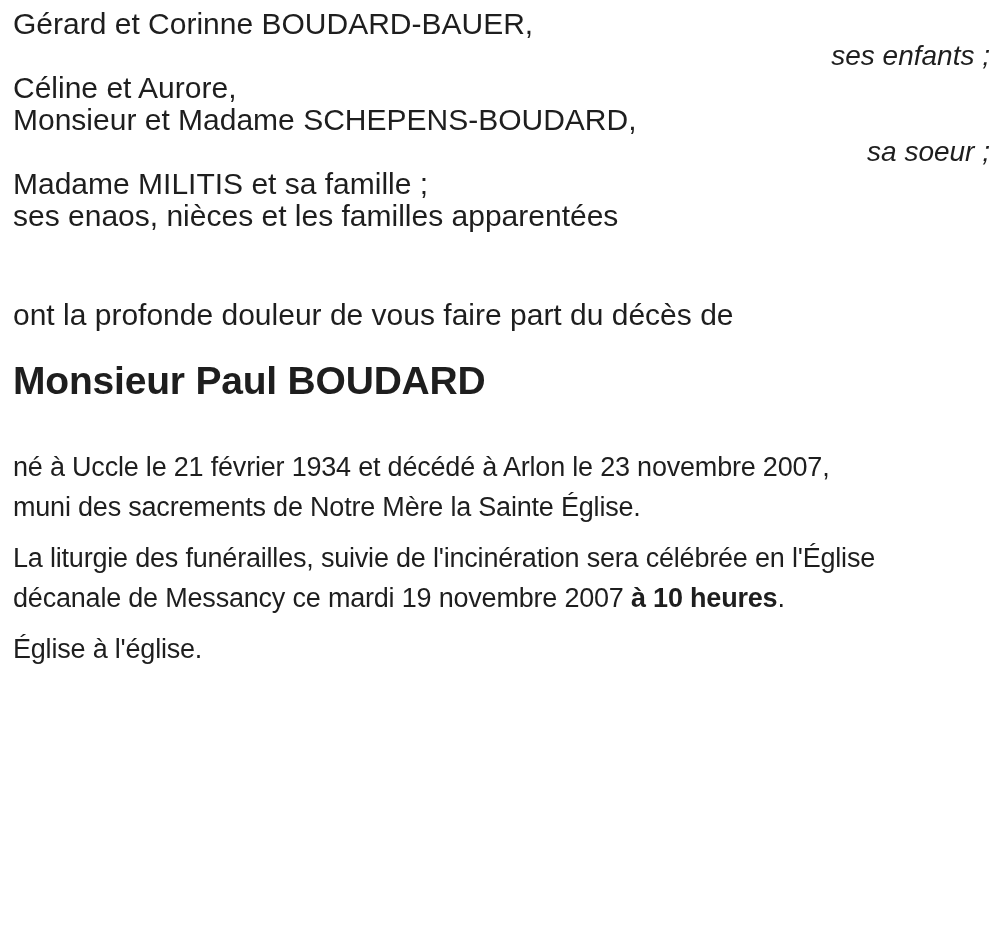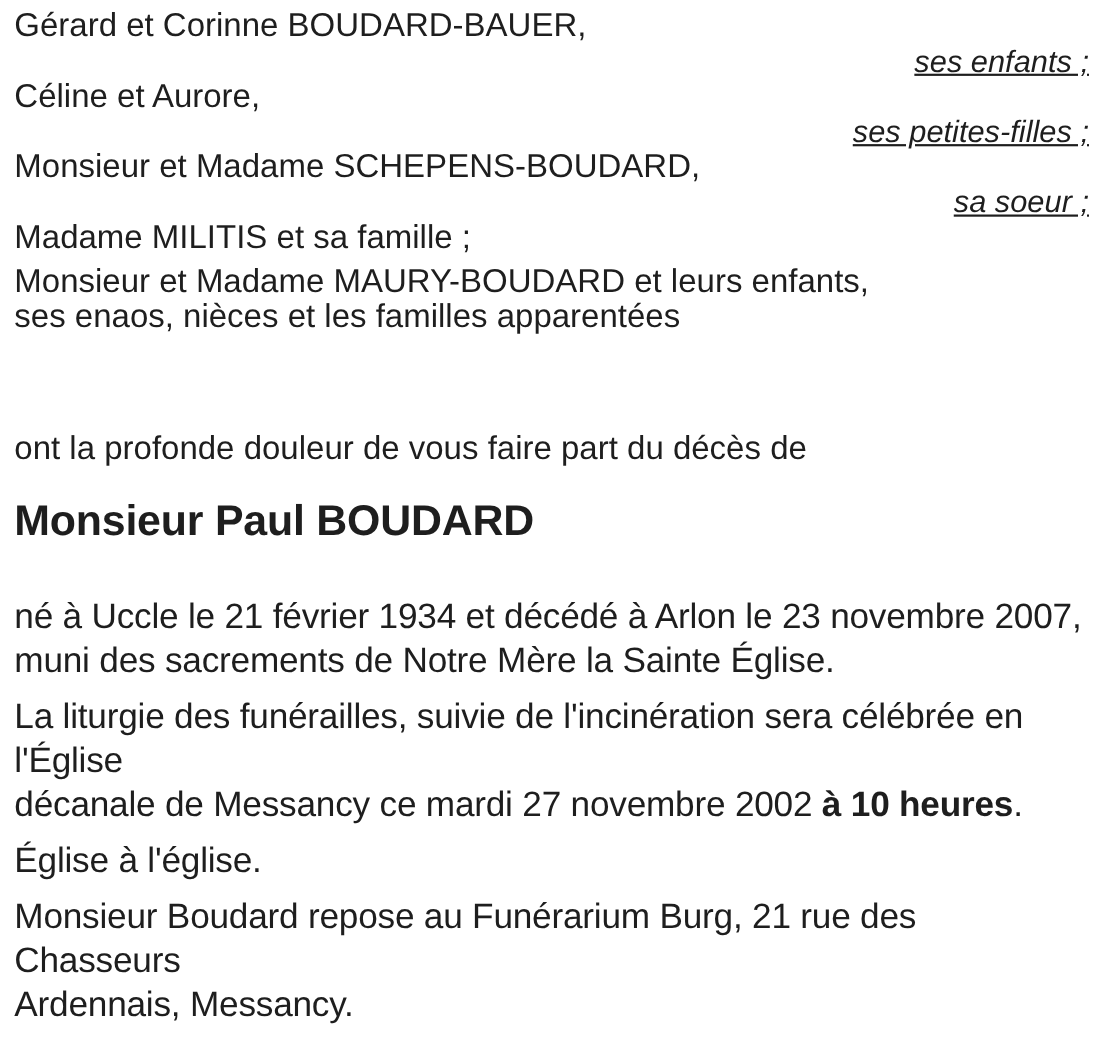--- a/index.html
+++ b/index.html
@@ -25,39 +25,38 @@
     line-height: 32px;
     text-align: left;
     white-space: pre-line;
   }
   .relatives .relation-line {
     font-size: 28px;
     line-height: 32px;
     font-style: italic;
     text-align: right;
     white-space: pre-line;
-    text-decoration: underline;
   }
   .relatives .gap-before {
     margin-top: 8px;
   }
   .announcement {
-    margin: 84px 0 0 0;
+    margin: 63px 0 0 0;
     font-size: 30px;
     line-height: 40px;
   }
   .deceased-name {
     margin: 22px 0 0 0;
     font-size: 39px;
     line-height: 48px;
     font-weight: bold;
     letter-spacing: -0.2px;
   }
   p.body {
-    font-size: 32px;
+    font-size: 27px;
     line-height: 40px;
     margin: 11px 0 0 0;
     white-space: pre-line;
     letter-spacing: -0.2px;
   }
   p.body.first {
     margin-top: 42px;
   }
   p.body strong {
     font-weight: bold;
@@ -65,38 +64,34 @@
 </style>
 </head>
 <body>
 
 <div class="notice">
 
   <div class="relatives">
     <div class="name-line">Gérard et Corinne BOUDARD-BAUER,</div>
     <div class="relation-line">ses enfants ;</div>
     <div class="name-line">Céline et Aurore,</div>
-    <div class="relation-line">ses petites-filles ;</div>
     <div class="name-line">Monsieur et Madame SCHEPENS-BOUDARD,</div>
     <div class="relation-line">sa soeur ;</div>
     <div class="name-line">Madame MILITIS et sa famille ;</div>
-    <div class="name-line gap-before">Monsieur et Madame MAURY-BOUDARD et leurs enfants,</div>
     <div class="name-line">ses enaos, nièces et les familles apparentées</div>
   </div>
 
   <p class="announcement">ont la profonde douleur de vous faire part du décès de</p>
 
   <h1 class="deceased-name">Monsieur Paul BOUDARD</h1>
 
   <p class="body first">né à Uccle le 21 février 1934 et décédé à Arlon le 23 novembre 2007,
 muni des sacrements de Notre Mère la Sainte Église.</p>
 
   <p class="body"><span>La liturgie des funérailles, suivie de l'incinération sera célébrée en l'Église
-décanale de Messancy ce mardi 27 novembre 2002 </span><strong>à 10 heures</strong><span>.</span></p>
+décanale de Messancy ce mardi 19 novembre 2007 </span><strong>à 10 heures</strong><span>.</span></p>
 
   <p class="body">Église à l'église.</p>
 
-  <p class="body">Monsieur Boudard repose au Funérarium Burg, 21 rue des Chasseurs
-Ardennais, Messancy.</p>
 
 
 
 </div>
 
 </body></html>

